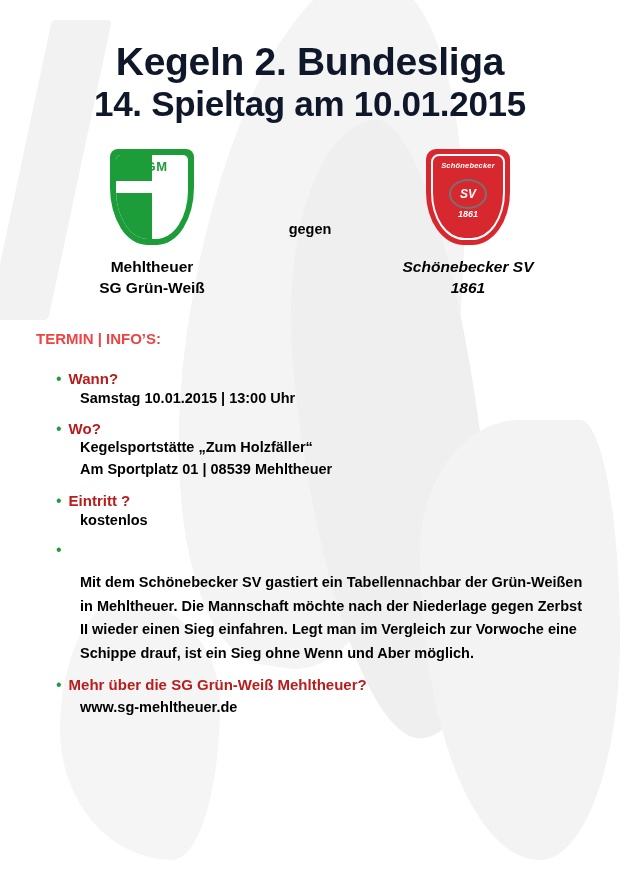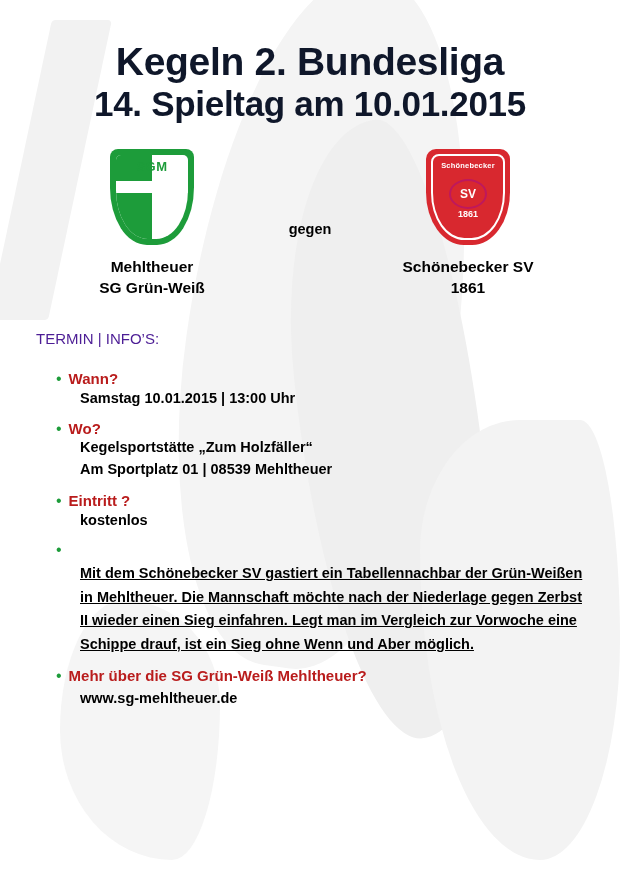--- a/index.html
+++ b/index.html
@@ -83,21 +83,21 @@
     position: relative;
     margin-top: 26px;
     height: 175px;
   }
   .team {
     position: absolute;
     width: 220px;
     text-align: center;
   }
   .team-left { left: 42px; top: 0; }
-  .team-right { right: 42px; top: 0; }
+  .team-right { right: 42px; top: 0; font-style: italic; }
   .team-name {
     font-size: 15.5px;
     font-weight: bold;
     color: #000;
     line-height: 1.35;
     margin-top: 12px;
   }
   .versus {
     position: absolute;
     left: 0; right: 0;
@@ -181,21 +181,21 @@
     color: #ffffff;
     letter-spacing: 0.2px;
   }
   .crest-sb .oval {
     position: absolute;
     left: 50%;
     top: 30px;
     transform: translateX(-50%);
     width: 34px;
     height: 26px;
-    border: 2px solid #be185d;
+    border: 2px solid #737373;
     border-radius: 50%;
     color: #ffffff;
     font-size: 12px;
     font-weight: bold;
     line-height: 26px;
     text-align: center;
   }
   .crest-sb .year {
     position: absolute;
     left: 0; right: 0;
@@ -205,22 +205,22 @@
     font-weight: bold;
     color: #ffffff;
   }
 
   .info {
     margin: 6px 0 0 0;
     padding: 0 36px;
   }
   .info-heading {
     font-size: 15px;
-    font-weight: normal;
-    color: #4c1d95;
+    font-weight: bold;
+    color: #ef4444;
     margin-bottom: 23px;
   }
   .bullet-row {
     display: flex;
     align-items: baseline;
     margin-top: 11px;
     margin-left: 20px;
   }
   .bullet {
     color: #1d9c3a;
@@ -238,23 +238,22 @@
     margin-top: 0;
     font-size: 14.5px;
     font-weight: bold;
     color: #000;
     line-height: 1.55;
   }
   .a.tight {
     line-height: 1.5;
   }
   .a.para {
-    margin-top: 4px;
+    margin-top: 13px;
     line-height: 1.62;
-    text-decoration: underline;
   }
   .a.url {
     margin-top: 3px;
   }
 </style>
 </head>
 <body>
 
 <div class="poster">
   <div class="wm wm-a"></div>

